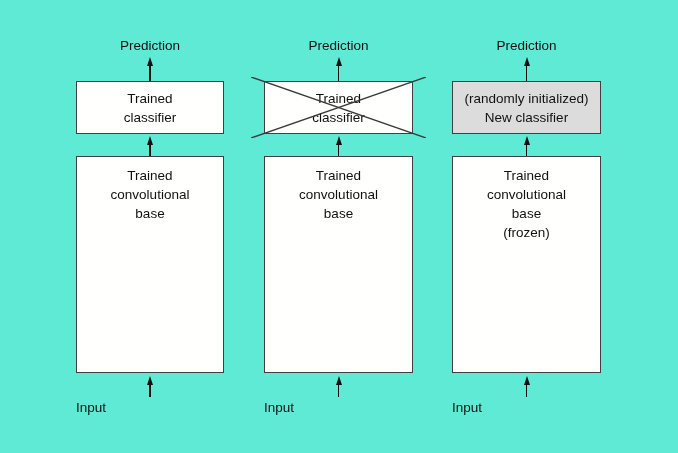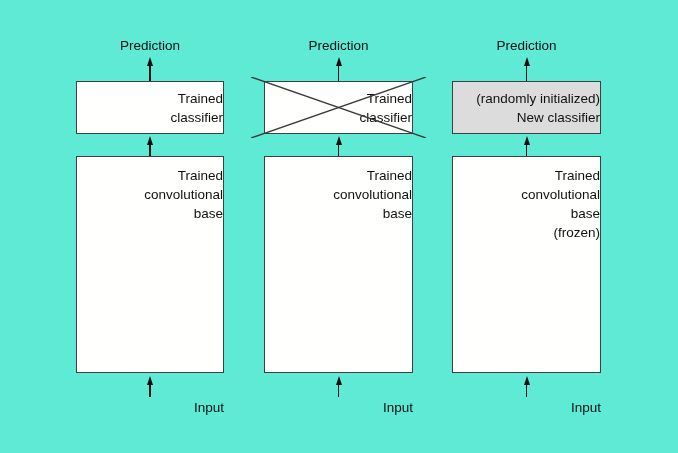--- a/index.html
+++ b/index.html
@@ -35,21 +35,21 @@
     left: 0; right: 0;
     text-align: center;
     font-size: 13.5px;
     line-height: 16px;
     white-space: nowrap;
   }
   .input-label {
     position: absolute;
     top: 400px;
     left: 0; right: 0;
-    text-align: right;
+    text-align: left;
     font-size: 13.5px;
     line-height: 16px;
     white-space: nowrap;
   }
 
   .arrow-up {
     position: absolute;
     left: 50%;
     transform: translateX(-50%);
     display: flex;
@@ -70,21 +70,21 @@
     width: 1.5px;
     flex: 1;
     background: var(--ink);
   }
 
   .box {
     position: absolute;
     left: 0; right: 0;
     border: 1.5px solid var(--box-border);
     background: var(--box-fill);
-    text-align: right;
+    text-align: center;
     font-size: 13.5px;
     line-height: 19px;
   }
   .classifier-box {
     top: 81px;
     height: 53px;
     display: flex;
     flex-direction: column;
     justify-content: center;
   }

